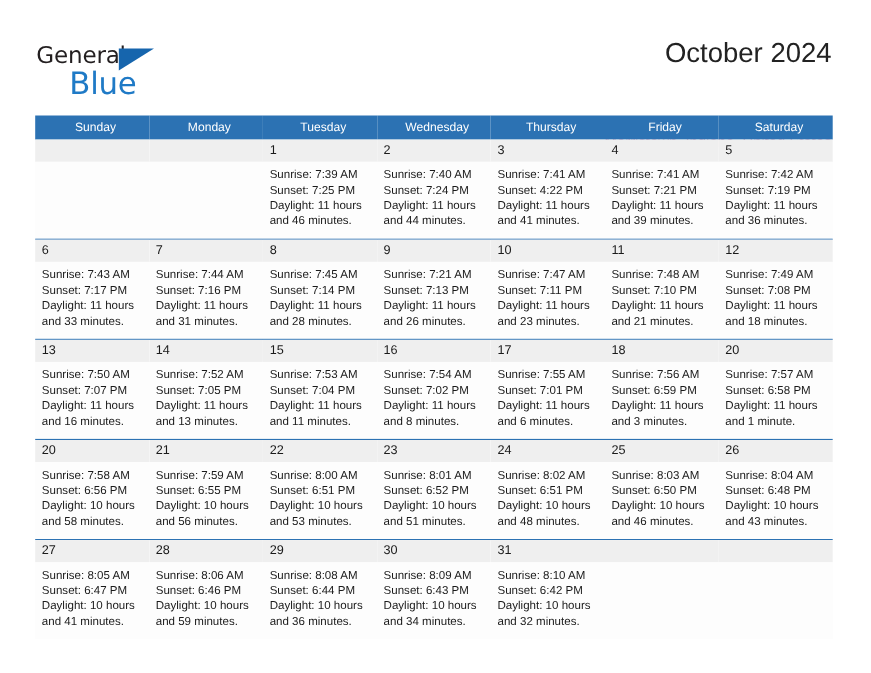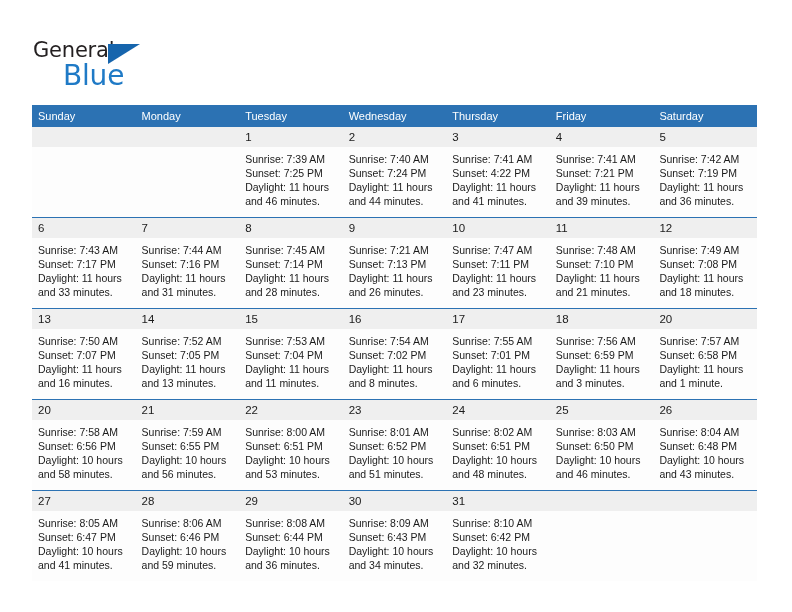--- a/index.html
+++ b/index.html
@@ -92,21 +92,21 @@
     top: 105px;
     width: 725px;
     border-collapse: collapse;
     table-layout: fixed;
   }
   .calendar th {
     background: #2c72b3;
     color: #ffffff;
     font-size: 11px;
     font-weight: normal;
-    text-align: left;
+    text-align: center;
     padding: 5px 0 5px 6px;
     height: 11px;
     border: none;
   }
   .calendar td {
     vertical-align: top;
     padding: 0;
     border: none;
     width: 103.57px;
     height: 90px;
@@ -152,20 +152,21 @@
 <div class="page">
 
   <div class="header">
 
     <div class="logo">
       <span class="logo-general">General</span>
       <span class="logo-triangle"></span>
       <span class="logo-blue">Blue</span>
     </div>
 
+    <div class="title">October 2024</div>
     <div class="subtitle">Morristown, Indiana, United States</div>
   </div>
 
   <table class="calendar">
     <thead>
       <tr>
         <th>Sunday</th>
         <th>Monday</th>
         <th>Tuesday</th>
         <th>Wednesday</th>

